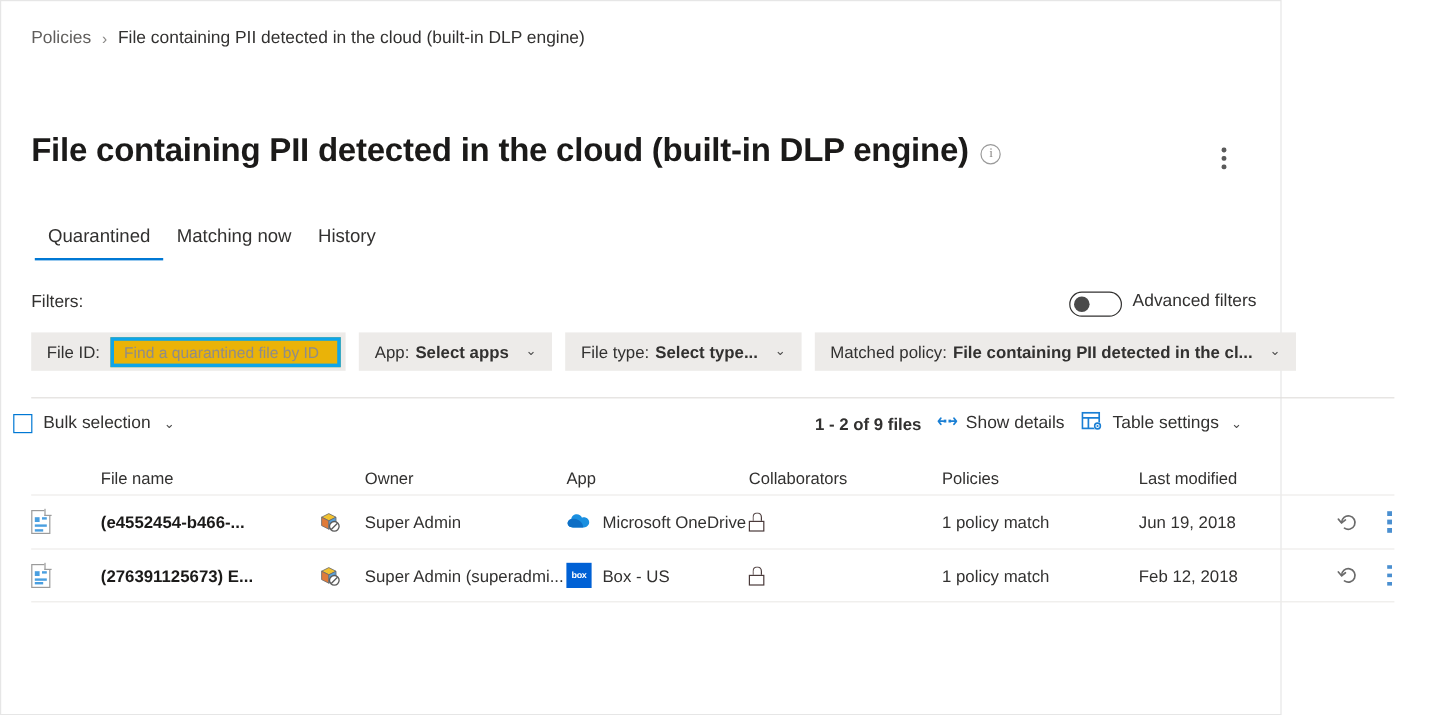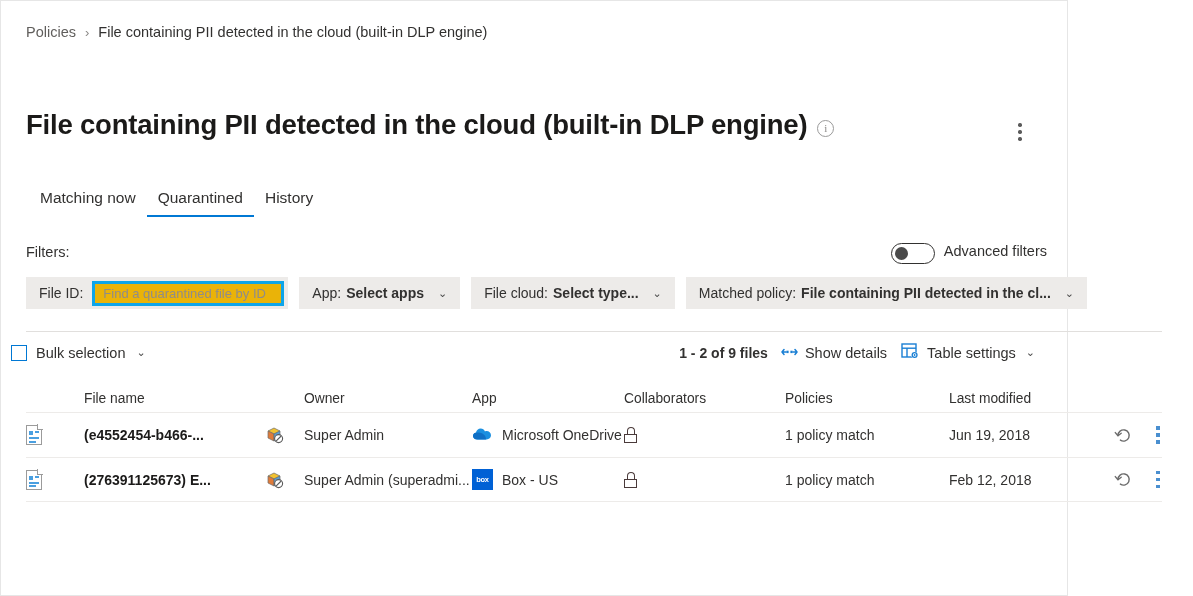--- a/index.html
+++ b/index.html
@@ -317,22 +317,22 @@
     <div class="info-icon">i</div>
   </div>
 
   <div class="page-overflow">
     <i></i>
     <i></i>
     <i></i>
   </div>
 
   <div class="tabs">
+    <div class="tab active">Quarantined</div>
     <div class="tab">Matching now</div>
-    <div class="tab active">Quarantined</div>
     <div class="tab">History</div>
   </div>
 
   <div class="filters-label">Filters:</div>
 
   <div class="adv-filters">
     <div class="toggle">
       <div class="knob"></div>
     </div>
     <div class="adv-label">Advanced filters</div>
@@ -344,21 +344,21 @@
       <input class="fileid-input" type="text" placeholder="Find a quarantined file by ID" style="">
     </div>
 
     <div class="pill">
       <span>App:</span>
       <span class="bold">Select apps</span>
       <span class="chev">⌄</span>
     </div>
 
     <div class="pill">
-      <span>File cloud:</span>
+      <span>File type:</span>
       <span class="bold">Select type...</span>
       <span class="chev">⌄</span>
     </div>
 
     <div class="pill">
       <span>Matched policy:</span>
       <span class="bold">File containing PII detected in the cl...</span>
       <span class="chev">⌄</span>
     </div>
   </div>

